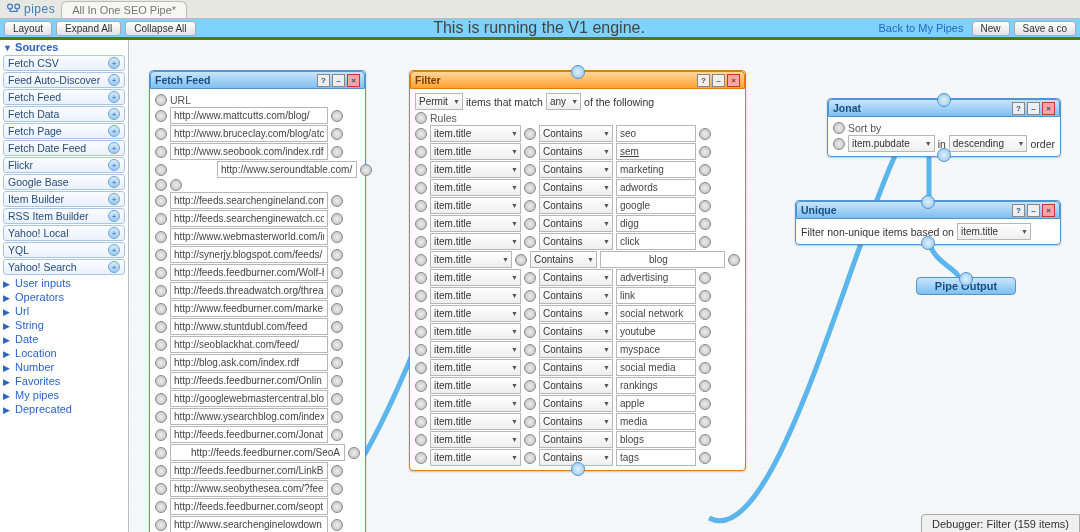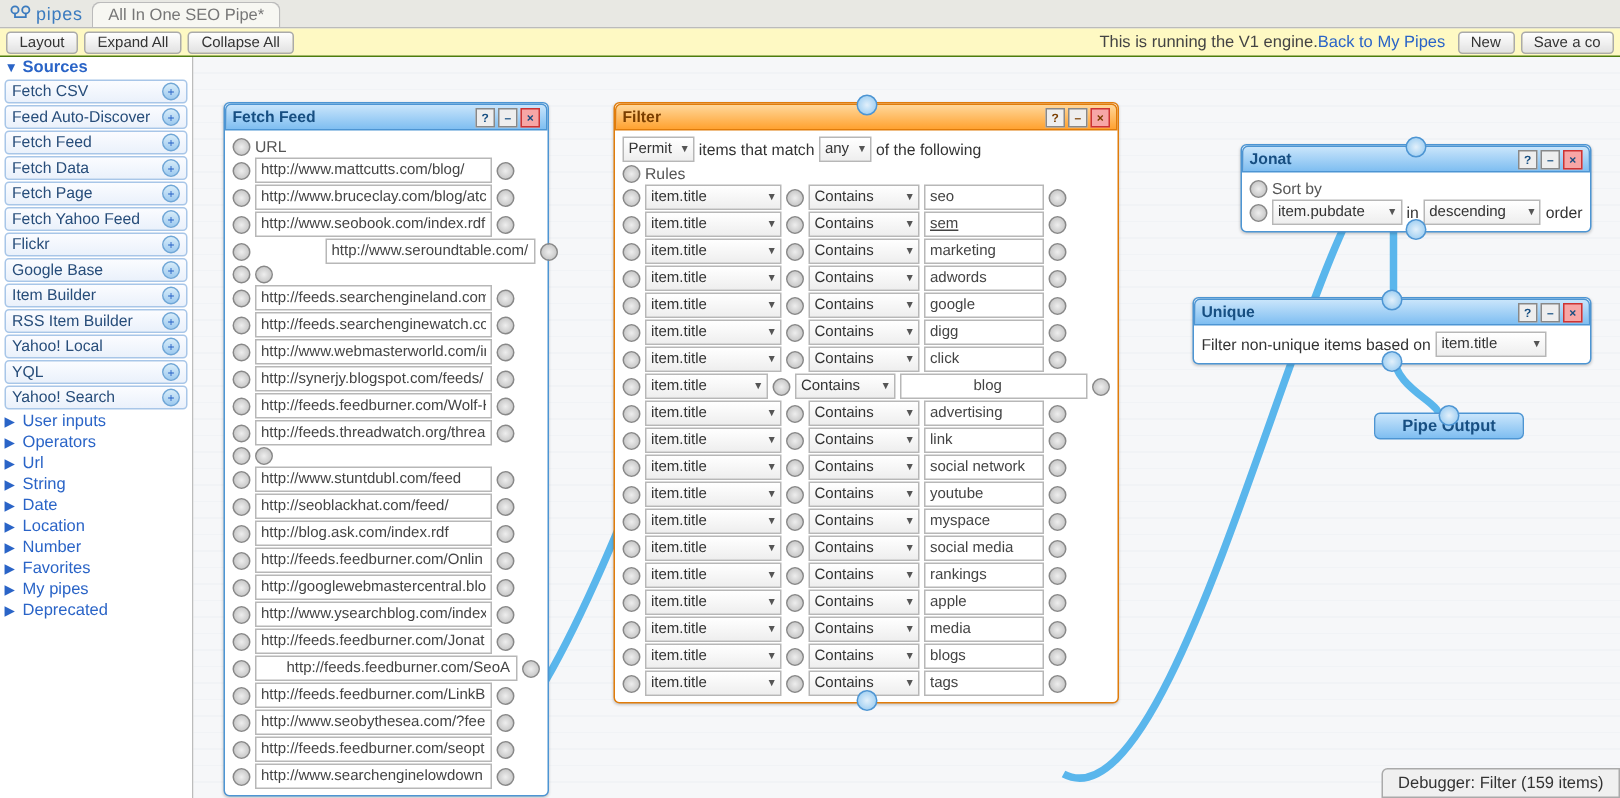--- a/index.html
+++ b/index.html
@@ -1,22 +1,22 @@
 <!DOCTYPE html>
 <html><head>
 <meta charset="utf-8">
 <style>
 html,body{margin:0;padding:0;font-family:Arial,Helvetica,sans-serif;font-size:11px;color:#333;background:#f5f5f5;width:1080px;height:532px;overflow:hidden}
 .top{height:18px;background:#e8e8e3;border-bottom:1px solid #bbb;display:flex;align-items:center}
 .logo{display:flex;align-items:center;padding:0 6px;color:#3b7bbf;font-size:12px;letter-spacing:.5px}
 .logo-icon{width:16px;height:14px;margin-right:2px}
 .tab{background:#f7f7f2;border:1px solid #bbb;border-bottom:none;border-radius:6px 6px 0 0;padding:2px 10px;font-size:11px;color:#777}
-.toolbar{height:18px;background:#fef9c3;border-bottom:1px solid #4d7c0f;display:flex;align-items:center;padding:0 4px}
+.toolbar{height:18px;background:#7dd3fc;border-bottom:3px solid #4d7c0f;display:flex;align-items:center;padding:0 4px}
 .tbtn{background:linear-gradient(#fefefe,#e2e2e2);border:1px solid #aaa;border-radius:3px;padding:1px 8px;font-size:10px;margin-right:4px;cursor:pointer}
-.toolbar .msg{flex:1;text-align:right;color:#444;font-size:11px}
+.toolbar .msg{flex:1;text-align:center;color:#444;font-size:16px}
 .toolbar .link{color:#2a64c7;margin-right:8px}
 .main{display:flex;height:494px}
 .sidebar{width:128px;background:#fff;border-right:1px solid #bcbcbc;overflow:hidden;font-size:11px}
 .collapse-icon{color:#2a64c7;font-size:9px;width:9px;display:inline-block}
 .cat{padding:1px 3px;color:#2a64c7;cursor:pointer}
 .srcitem{display:flex;align-items:center;justify-content:space-between;background:linear-gradient(#fbfcff,#eaf1fb);border:1px solid #a8c6e8;border-radius:3px;margin:1px 3px;padding:1px 4px;color:#274d7a;cursor:pointer;font-size:10.5px}
 .plus{width:10px;height:10px;border-radius:50%;background:linear-gradient(#d7ecf9,#9ecaef);border:1px solid #6fa6d6;display:flex;align-items:center;justify-content:center;font-size:8px;color:#2a64c7}
 .canvas{position:relative;flex:1;background:repeating-linear-gradient(0deg,#f6f7f9,#f6f7f9 10px,#f1f3f6 10px,#f1f3f6 11px),repeating-linear-gradient(90deg,transparent,transparent 10px,#f1f3f6 10px,#f1f3f6 11px);overflow:hidden}
 svg.wires{position:absolute;left:0;top:0;width:100%;height:100%;pointer-events:none}
 .mod{position:absolute;background:#fff;border-radius:4px;box-shadow:0 1px 2px rgba(0,0,0,.2);font-size:10.5px}
@@ -83,21 +83,21 @@
         </div>
         <div class="srcitem">
           <span>Fetch Data</span>
           <span class="plus">+</span>
         </div>
         <div class="srcitem">
           <span>Fetch Page</span>
           <span class="plus">+</span>
         </div>
         <div class="srcitem">
-          <span>Fetch Yahoo Feed</span>
+          <span>Fetch Date Feed</span>
           <span class="plus">+</span>
         </div>
         <div class="srcitem">
           <span>Flickr</span>
           <span class="plus">+</span>
         </div>
         <div class="srcitem">
           <span>Google Base</span>
           <span class="plus">+</span>
         </div>
@@ -208,20 +208,21 @@
               <input class="tin" style="width: 150px;" value="http://feeds.feedburner.com/Wolf-H">
               <span class="port"></span>
             </div>
             <div class="row">
               <span class="port"></span>
               <input class="tin" style="width: 150px;" value="http://feeds.threadwatch.org/threa">
               <span class="port"></span>
             </div>
             <div class="row">
               <span class="port"></span>
+              <input class="tin" style="width: 150px;" value="http://www.feedburner.com/marke">
               <span class="port"></span>
             </div>
             <div class="row">
               <span class="port"></span>
               <input class="tin" style="width: 150px;" value="http://www.stuntdubl.com/feed">
               <span class="port"></span>
             </div>
             <div class="row">
               <span class="port"></span>
               <input class="tin" style="width: 150px;" value="http://seoblackhat.com/feed/">

